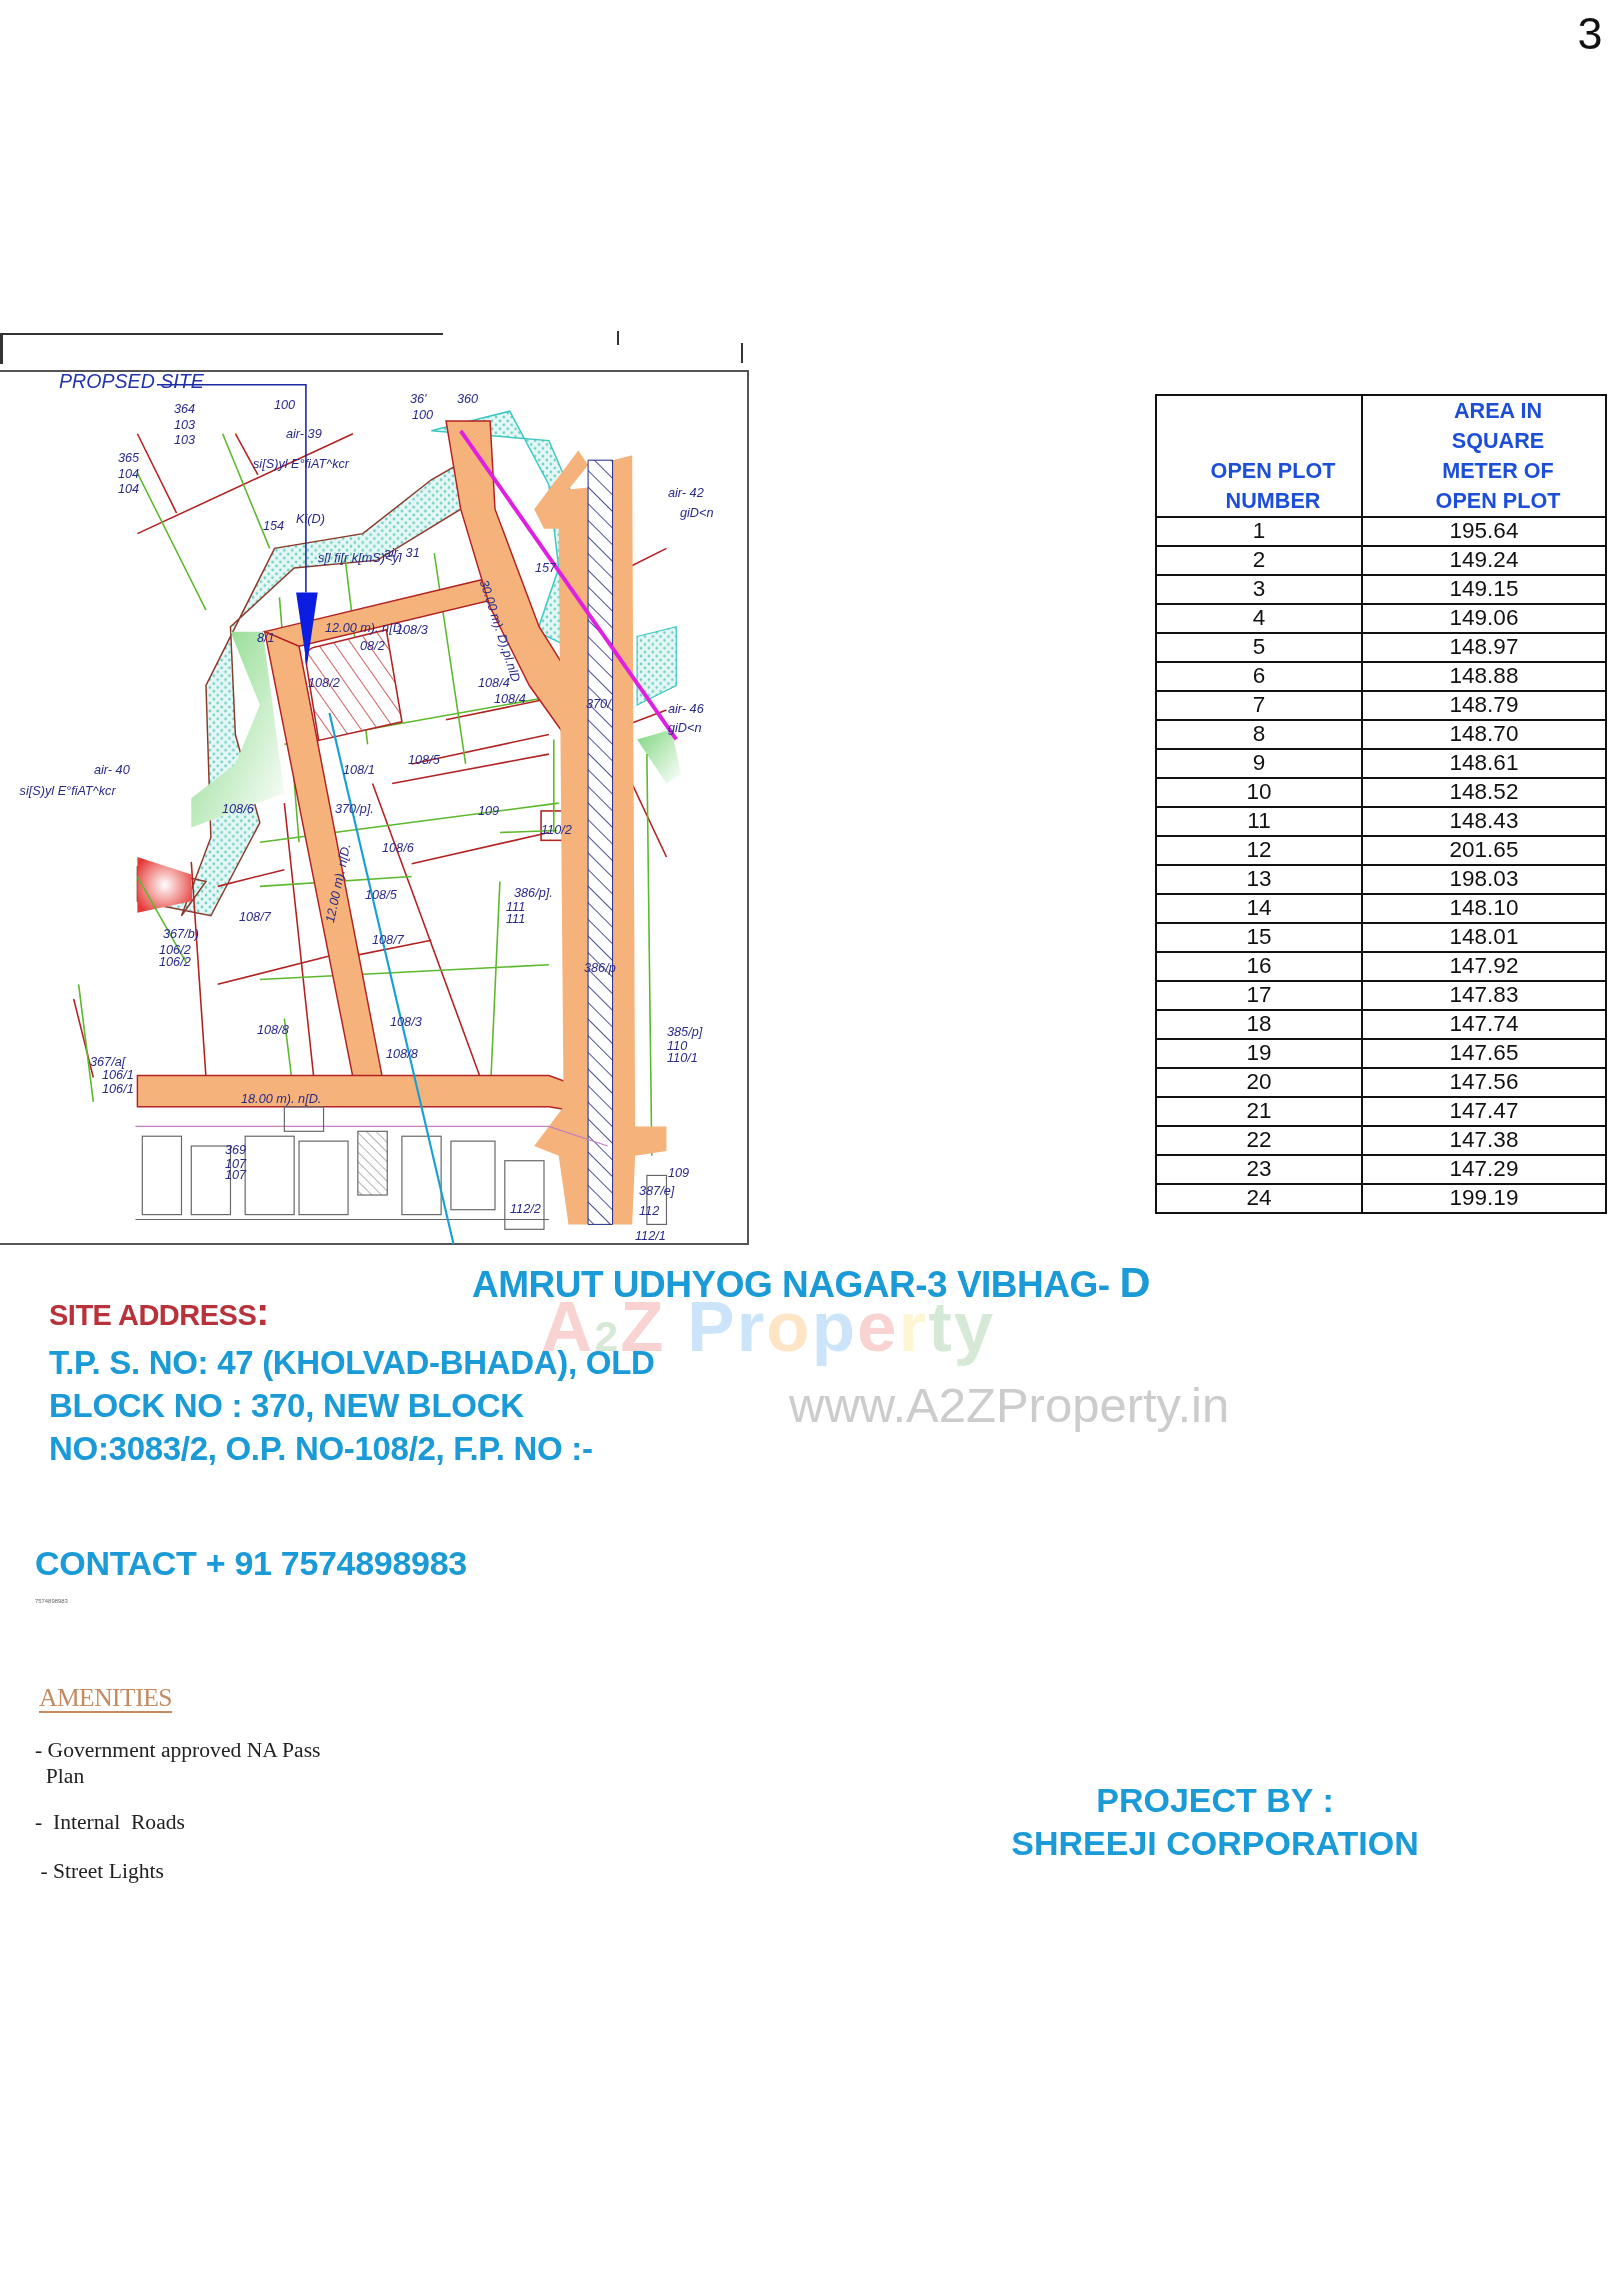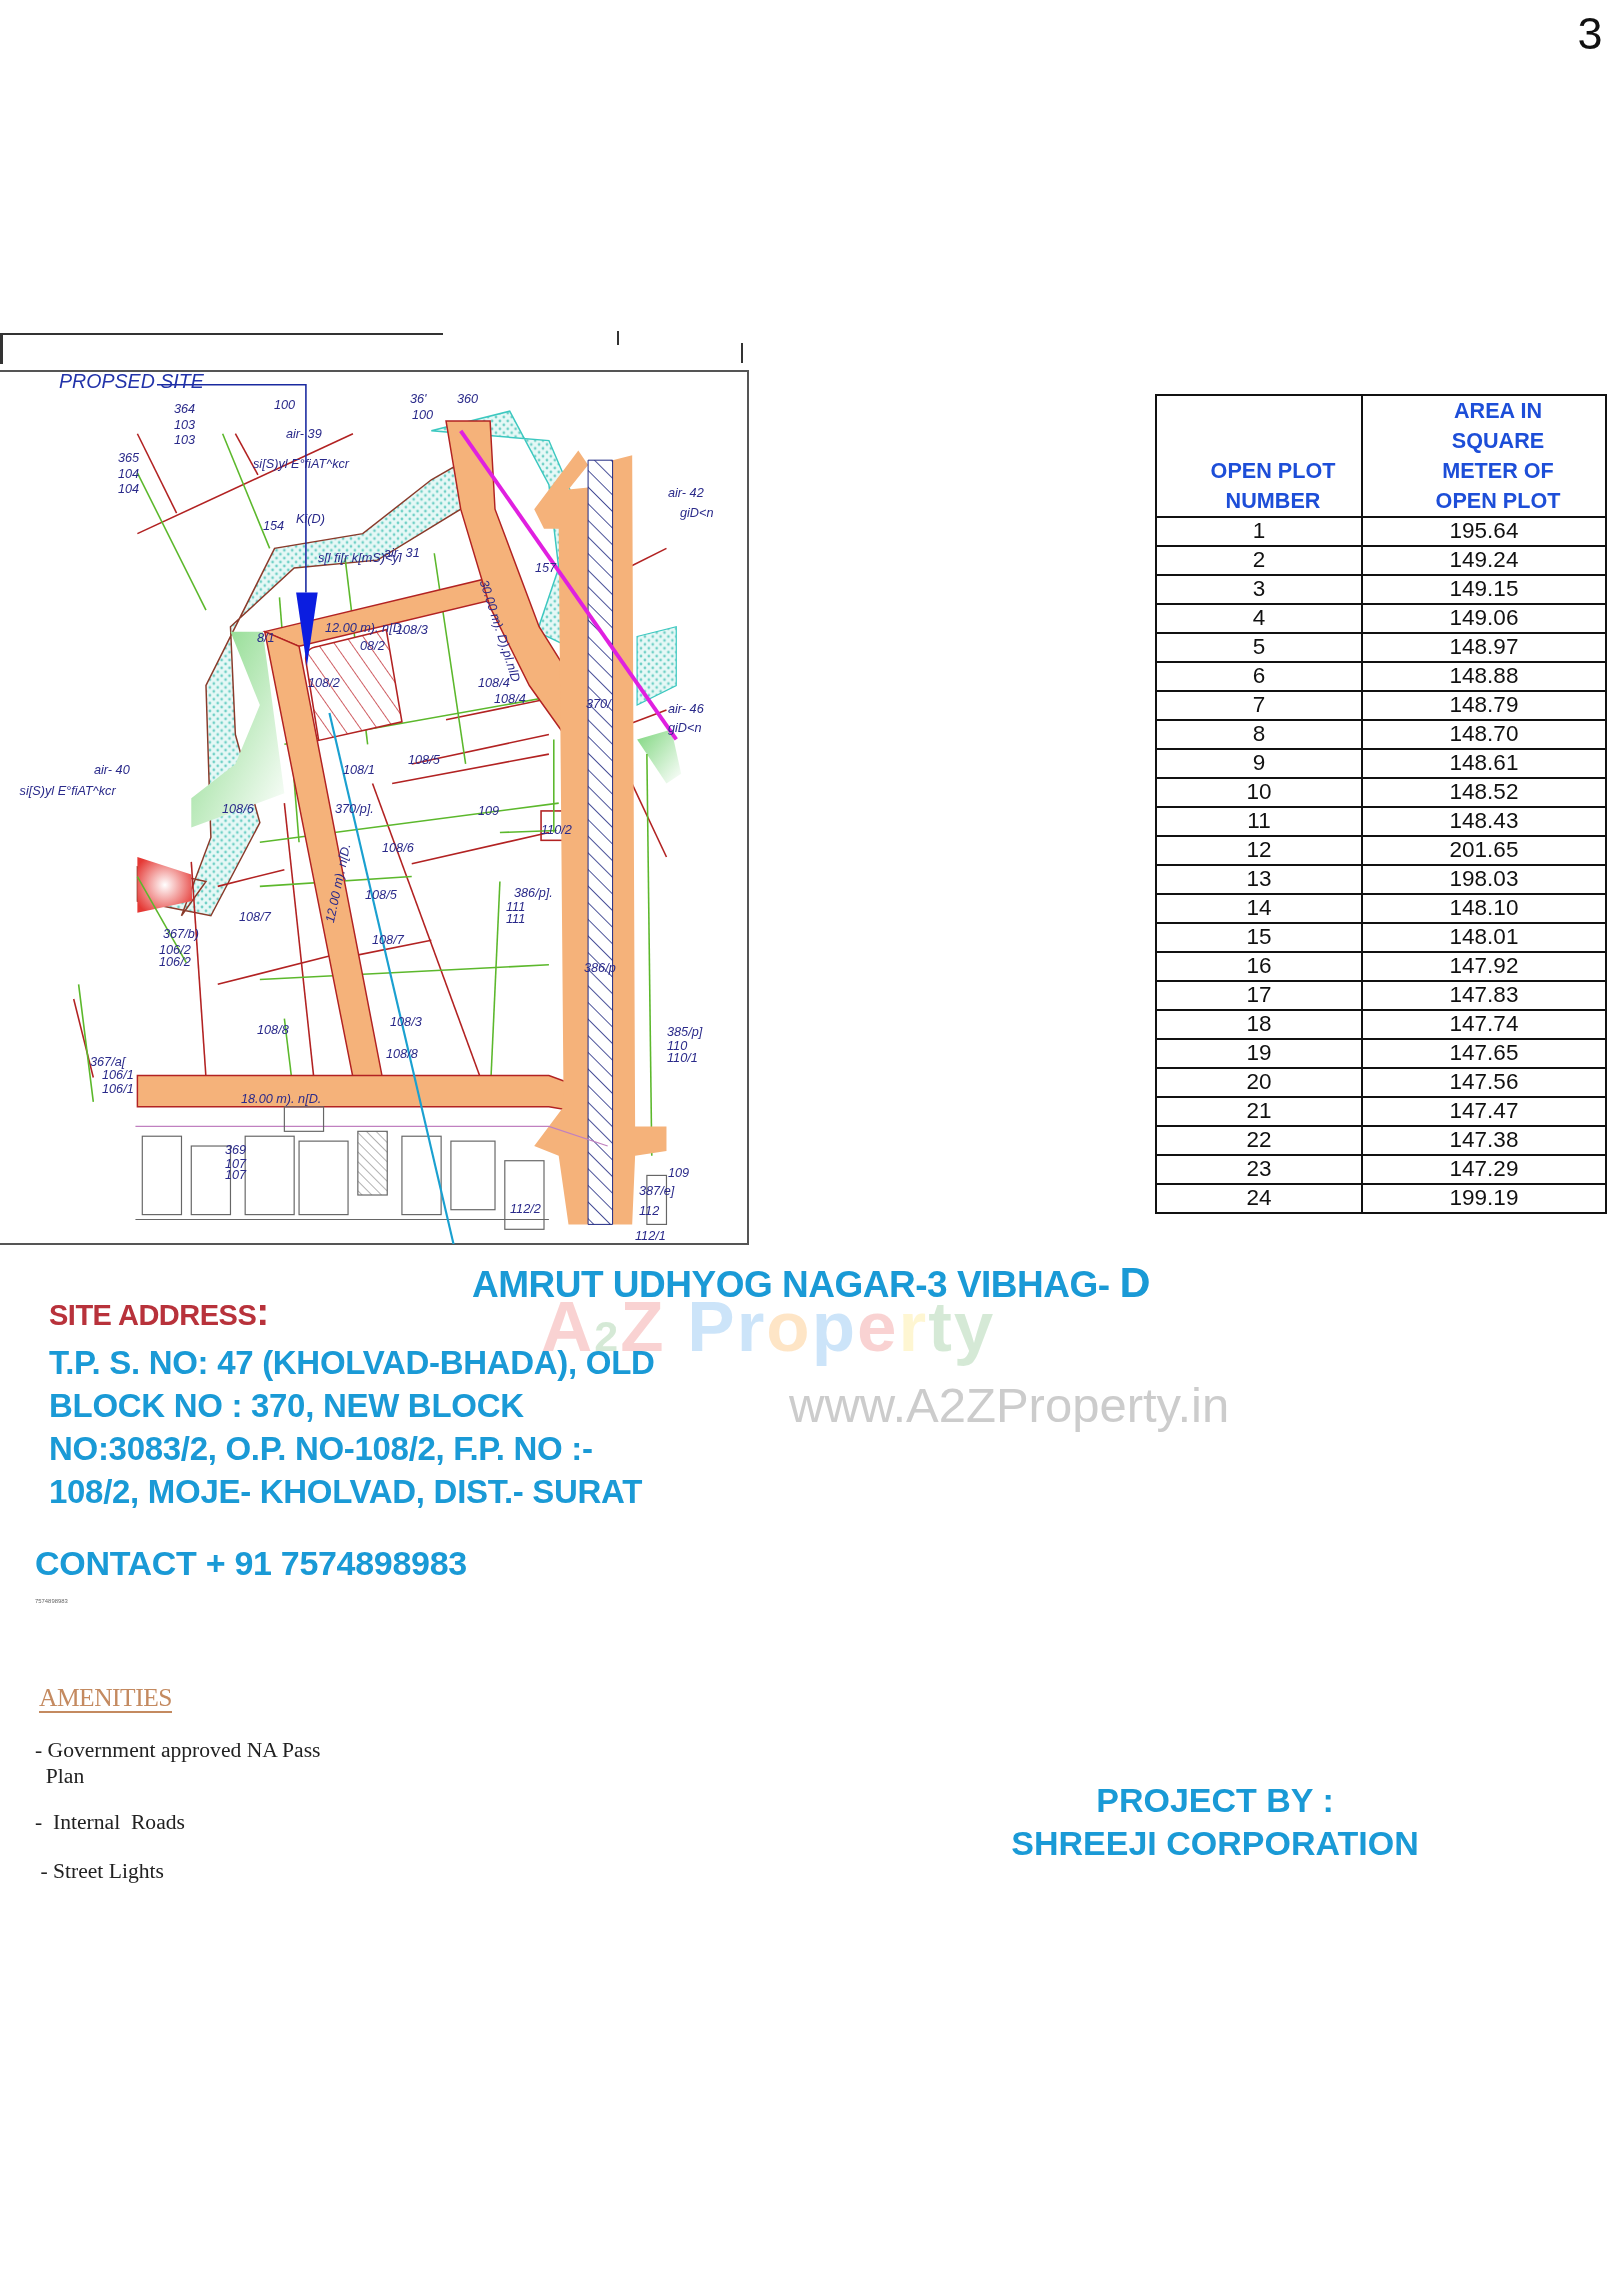--- a/index.html
+++ b/index.html
@@ -371,21 +371,20 @@
 </div>
 
 <div class="abs site-address-label">
   <span>SITE ADDRESS</span><span class="colon">:</span>
 </div>
 
 <div class="abs address">
   <div>T.P. S. NO: 47 (KHOLVAD-BHADA), OLD</div>
   <div>BLOCK NO : 370, NEW BLOCK</div>
   <div>NO:3083/2, O.P. NO-108/2, F.P. NO :-</div>
-  <div>108/2, MOJE- KHOLVAD, DIST.- SURAT</div>
 </div>
 
 <div class="abs contact">CONTACT + 91 7574898983</div>
 <div class="abs tiny">7574898983</div>
 
 <div class="abs amen-title">AMENITIES</div>
 <div class="abs amen-list">
   <div class="amen-item" style="top:0px; left:0px;">- Government approved  NA  Pass</div>
   <div class="amen-item" style="top:25.5px; left:0px; white-space:pre;">  Plan</div>
   <div class="amen-item" style="top:72px; left:0px; white-space:pre;">-  Internal  Roads</div>

